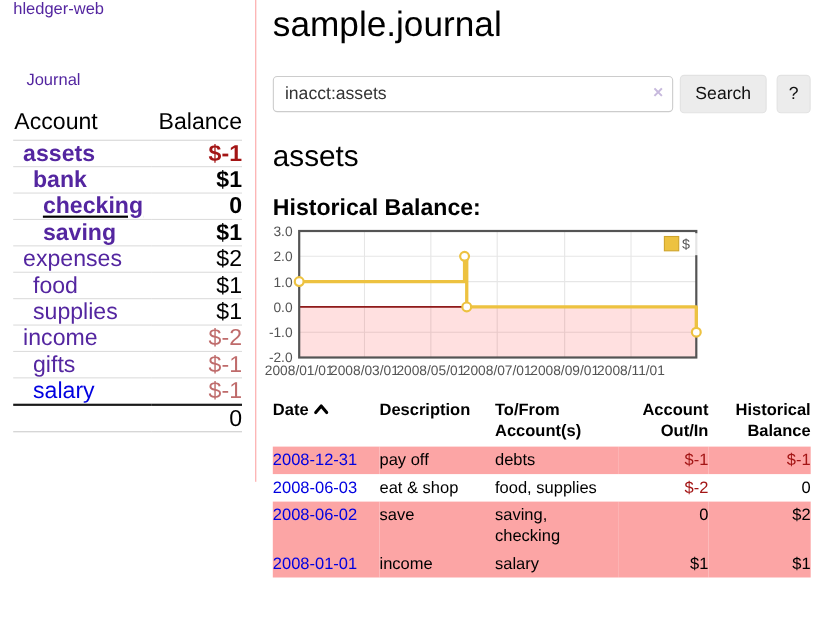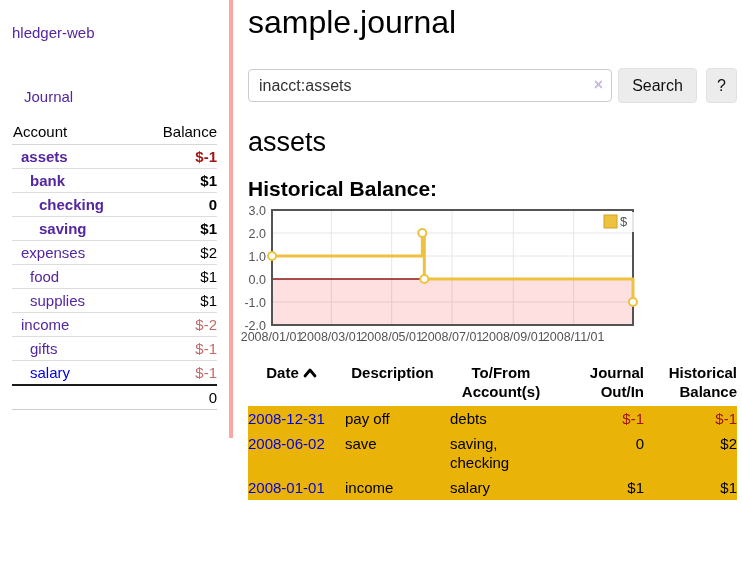--- a/index.html
+++ b/index.html
@@ -2,24 +2,24 @@
 <html><head>
 <meta charset="utf-8">
 <style>
   * { margin:0; padding:0; box-sizing:border-box; }
   html,body { width:742px; height:582px; background:#fff; overflow:hidden;
     font-family:"Liberation Sans", sans-serif; color:#000; position:relative; }
   a { text-decoration:none; cursor:pointer; }
 
   
   .sidebar { position:absolute; left:0; top:0; width:233px; height:438px;
-    border-right:4px solid #fca5a5; padding:24px 12px 0 12px; }
+    border-right:1px solid #fca5a5; padding:0 12px 0 12px; }
   .sidebar-title { display:block; color:#5426a0; font-size:15px; }
   .journal-link { display:block; margin-top:47px; color:#5426a0; font-size:15px;margin-left:12px; }
-  .acct-table { width:100%; border-collapse:collapse; margin-top:16px; font-size:15px; }
+  .acct-table { width:100%; border-collapse:collapse; margin-top:16px; font-size:21px; }
   .acct-table th { text-align:left; font-weight:400; padding:2px 0 4px 1px;
     border-bottom:1px solid #d6d6d6; }
   .acct-table th.bal { text-align:right; }
   .acct-table td { padding:2px 0; border-bottom:1px solid #ddd; line-height:19px; }
   .acct-table td.bal { text-align:right; }
   .acct-table tr.bold td, .acct-table tr.bold a { font-weight:bold; }
   .acct-table a { color:#5426a0; }
   .acct-table a.blue { color:#0000e0; }
   .pos { color:#000; }
   .neg-strong { color:#a31515; }
@@ -42,25 +42,25 @@
   .search-btn { margin-left:6px; width:79px; }
   .help-btn { margin-left:9px; width:31px; }
   h2 { font-size:27px; font-weight:400; margin-top:24px; }
   .chart-title { font-size:21px; font-weight:bold; margin-top:19px; }
   .chart { display:block; margin-top:5px; overflow:visible;
     font-family:"Liberation Sans", sans-serif; }
 
   
   .reg-table { border-collapse:collapse; margin-top:13px; font-size:15px; width:489px;
     table-layout:fixed; }
-  .reg-table th { font-weight:bold; text-align:center; vertical-align:top;
+  .reg-table th { font-weight:bold; text-align:left; vertical-align:top;
     padding:2px 10px 5px 0; line-height:19px; }
   .reg-table th.r, .reg-table td.r { text-align:right; padding-right:0; }
   .reg-table td { padding:3px 10px 3px 0; vertical-align:top; line-height:19px; }
-  .reg-table tr.shade { background:#eab308; }
+  .reg-table tr.shade { background:#fca5a5; }
   .date-link { color:#0000e0; }
   .neg { color:#a31515; }
   .sort-chevron { display:inline-block; margin-left:4px; vertical-align:baseline; }
 </style>
 </head>
 <body>
 
 <div class="sidebar">
   <a href="#" class="sidebar-title">hledger-web</a>
   <a href="#" class="journal-link">Journal</a>
@@ -74,21 +74,21 @@
     <tbody>
         <tr class="bold">
           <td style="padding-left: 9px;"><a href="#">assets</a></td>
           <td class="bal neg-strong">$-1</td>
         </tr>
         <tr class="bold">
           <td style="padding-left: 18px;"><a href="#">bank</a></td>
           <td class="bal pos">$1</td>
         </tr>
         <tr class="bold">
-          <td style="padding-left: 27px;"><a href="#">checking</a></td>
+          <td style="padding-left: 27px; text-decoration: underline;"><a href="#">checking</a></td>
           <td class="bal pos">0</td>
         </tr>
         <tr class="bold">
           <td style="padding-left: 27px;"><a href="#">saving</a></td>
           <td class="bal pos">$1</td>
         </tr>
         <tr>
           <td style="padding-left: 9px;"><a href="#">expenses</a></td>
           <td class="bal pos">$2</td>
         </tr>
@@ -182,32 +182,39 @@
       <col style="width:82px">
         <col style="width:93px">
     </colgroup>
     <thead>
       <tr>
         <th><span>Date</span><svg class="sort-chevron" width="14" height="10" viewBox="0 0 14 10">
               <polyline points="2,8 7,2 12,8" fill="none" stroke="#000" stroke-width="2.8" stroke-linecap="round" stroke-linejoin="round"></polyline>
             </svg></th>
         <th>Description</th>
         <th>To/From Account(s)</th>
-        <th class="r">Journal Out/In</th>
+        <th class="r">Account Out/In</th>
         <th class="r">Historical Balance</th>
       </tr>
     </thead>
     <tbody>
         <tr class="shade">
           <td><a href="#" class="date-link">2008-12-31</a></td>
           <td>pay off</td>
           <td>debts</td>
           <td class="r neg">$-1</td>
           <td class="r neg">$-1</td>
         </tr>
+        <tr>
+          <td><a href="#" class="date-link">2008-06-03</a></td>
+          <td>eat &amp; shop</td>
+          <td>food, supplies</td>
+          <td class="r neg">$-2</td>
+          <td class="r">0</td>
+        </tr>
         <tr class="shade">
           <td><a href="#" class="date-link">2008-06-02</a></td>
           <td>save</td>
           <td>saving, checking</td>
           <td class="r">0</td>
           <td class="r">$2</td>
         </tr>
         <tr class="shade">
           <td><a href="#" class="date-link">2008-01-01</a></td>
           <td>income</td>

